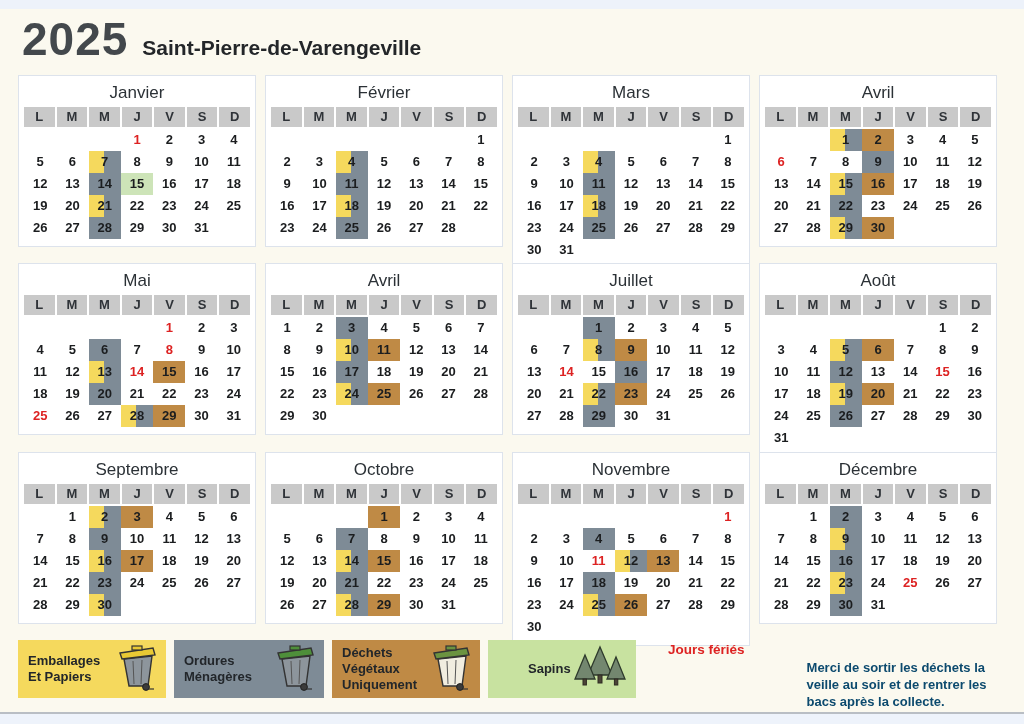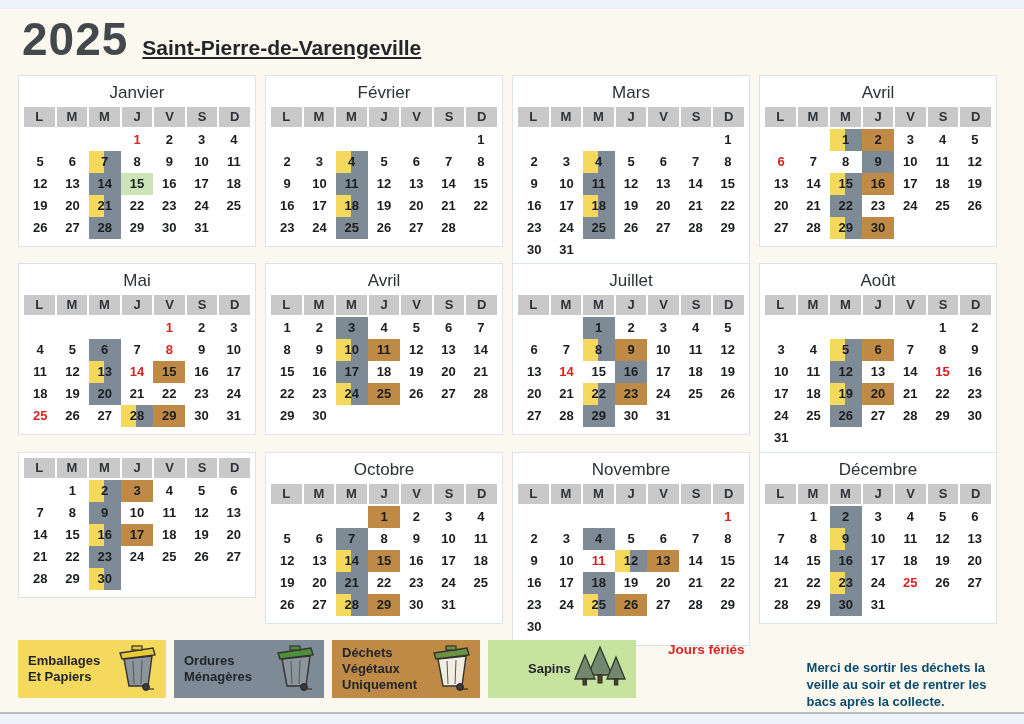--- a/index.html
+++ b/index.html
@@ -9,21 +9,21 @@
     background:#fbf9ef;
     position:relative;
     overflow:hidden;
   }
   .edge-top { position:absolute; top:0; left:0; width:1024px; height:9px; background:#edf2fa; }
   .edge-bottom-line { position:absolute; top:712px; left:0; width:1024px; height:2px; background:#b9bec4; }
   .edge-bottom { position:absolute; top:714px; left:0; width:1024px; height:10px; background:#eef3fb; }
 
   .page-header { display:flex; align-items:baseline; padding:16px 0 0 22px; }
   .year { font-size:46px; font-weight:bold; color:#43484c; letter-spacing:1px; line-height:1; }
-  .commune { font-size:21px; font-weight:bold; color:#232629; margin-left:14px;text-decoration:underline; }
+  .commune { font-size:21px; font-weight:bold; color:#232629; margin-left:14px; }
 
   .months-grid {
     margin:13px 16px 0 18px;
     display:grid;
     grid-template-columns:repeat(4,238px);
     column-gap:9px;
     grid-template-rows:178px 179px auto;
     row-gap:10px;
     align-items:start;
   }
@@ -493,20 +493,21 @@
         <div class="day-cell">25</div>
         <div class="day-cell mark-o">26</div>
         <div class="day-cell">27</div>
         <div class="day-cell">28</div>
         <div class="day-cell">29</div>
         <div class="day-cell">30</div>
         <div class="day-cell">31</div>
       </div>
     </div>
     <div class="month-panel">
+      <div class="month-title">Septembre</div>
       <div class="weekday-row">
         <div class="weekday-cell">L</div>
         <div class="weekday-cell">M</div>
         <div class="weekday-cell">M</div>
         <div class="weekday-cell">J</div>
         <div class="weekday-cell">V</div>
         <div class="weekday-cell">S</div>
         <div class="weekday-cell">D</div>
       </div>
       <div class="days-grid">

